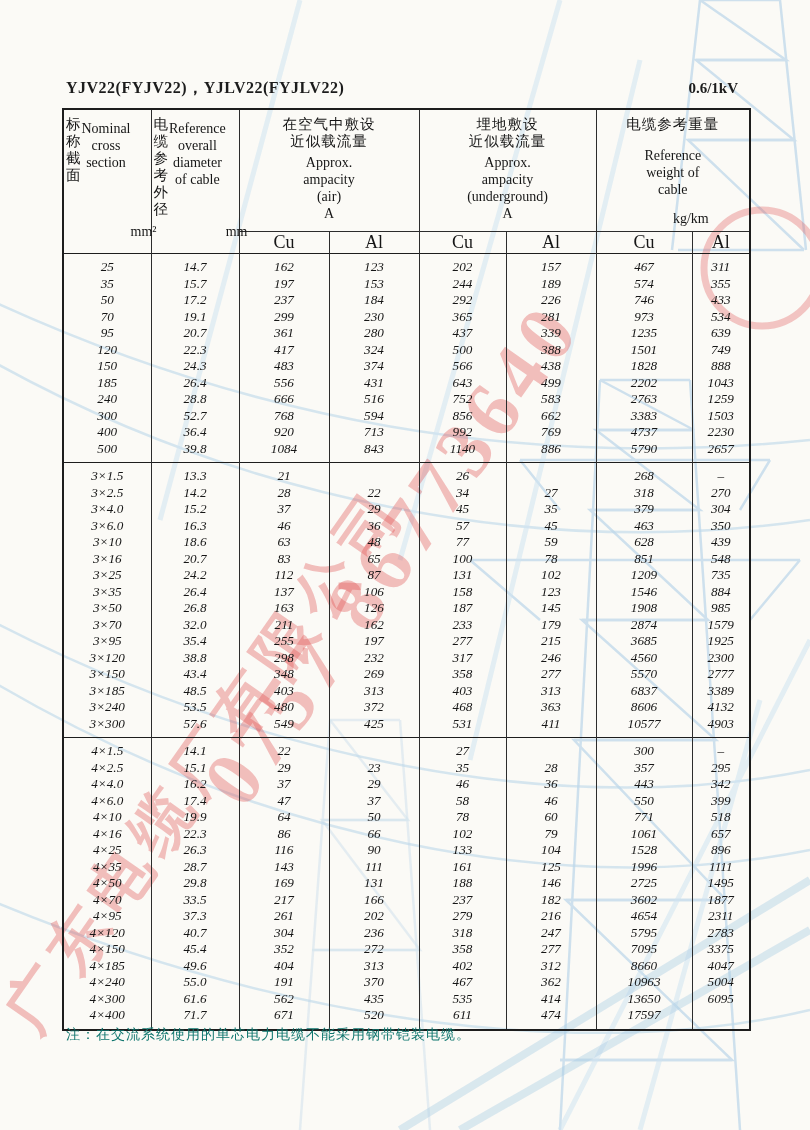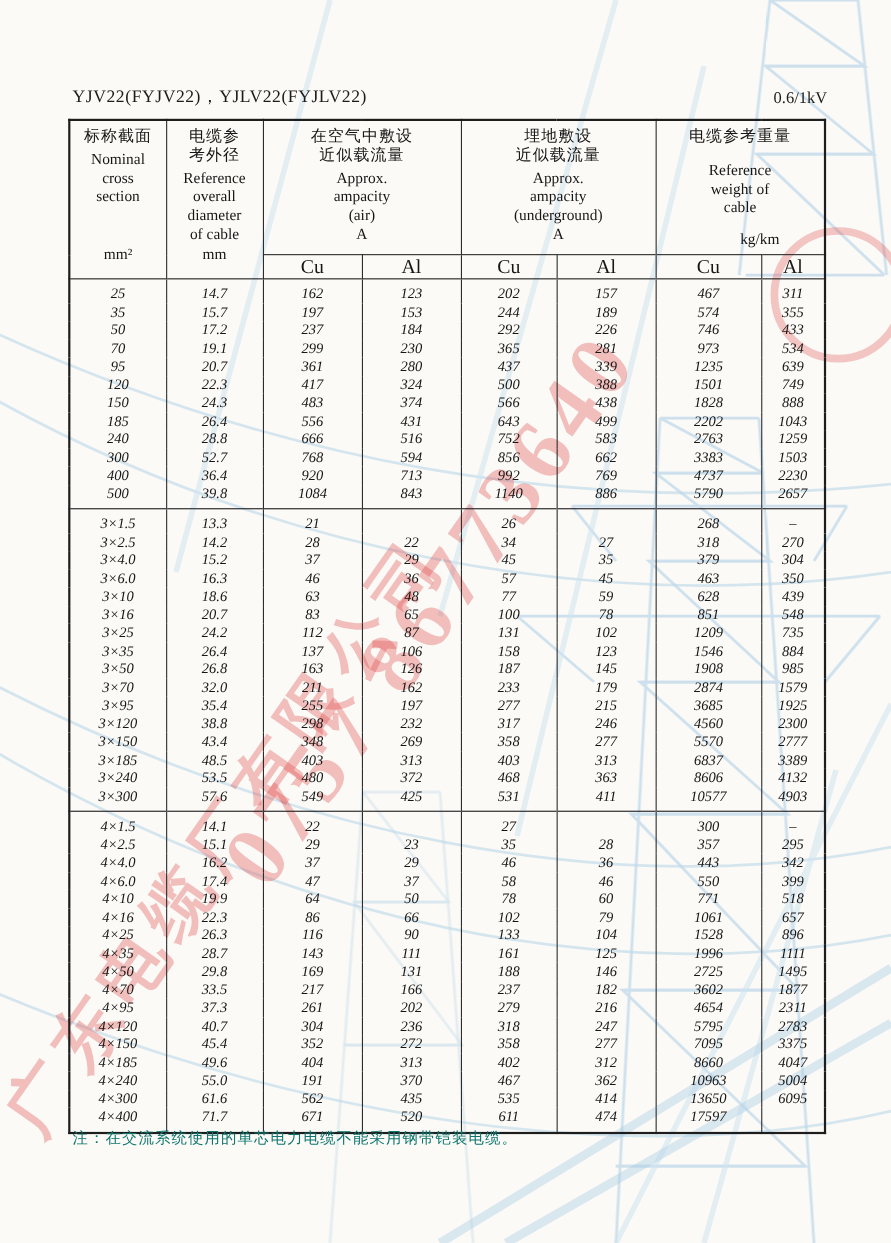--- a/index.html
+++ b/index.html
@@ -30,23 +30,23 @@
     font-weight: bold;
     white-space: nowrap;
     transform-origin: 0 0;
     font-family: "Liberation Serif", "DejaVu Serif", serif;
   }
   .wm-phone  { left: 185px; top: 770px; font-size: 80px; letter-spacing: 7px; transform: rotate(-55deg); }
   .wm-company{ left: -15px; top: 1000px; font-size: 62px; letter-spacing: 10px; transform: rotate(-55deg); }
   
   .content { position: relative; z-index: 2; }
   .doc-header {
-    position: absolute; left: 66px; right: 58px; top: 78px;
-    display: flex; justify-content: space-between; align-items: flex-end;
-    font-size: 16px; color: #1c1c1c;
+    position: absolute; left: 66px; right: 72px; top: 78px;
+    display: flex; justify-content: space-between; align-items: center;
+    font-size: 16px; color: #1c1c1c; font-weight: bold;
   }
   .doc-title { letter-spacing: 0.5px; }
   .doc-voltage { font-size: 15px; }
   
   table.spec {
     position: absolute; left: 62px; top: 108px;
     width: 687px;
     border-collapse: collapse;
     table-layout: fixed;
     color: #161616;
@@ -67,21 +67,21 @@
     vertical-align: top;
     padding: 6px 2px 4px 2px;
     font-size: 14px;
     line-height: 17px;
     text-align: center;
   }
   thead { border-bottom: 1.5px solid #1d1d1d; }
   th .zh { white-space: pre-line; font-size: 14.5px; letter-spacing: 1px; }
   th .en { white-space: pre-line; font-size: 14px; margin-top: 4px; }
   th.tall { height: 137px; }
-  th.tall .cellflex { display: flex; flex-direction: column; height: 125px; }
+  th.tall .cellflex { display: flex; flex-direction: row; height: 125px; }
   th.tall .unit { margin-top: auto; font-size: 14px; padding-bottom: 1px; }
   tr.subhead th {
     border-top: 1px solid #2c2c2c;
     height: 22px; padding: 1px 2px 2px 2px;
     font-size: 18px; vertical-align: middle;
   }
   tbody { border-top: 1.5px solid #1d1d1d; font-style: italic; }
   tbody td {
     text-align: center;
     font-size: 13.2px;

